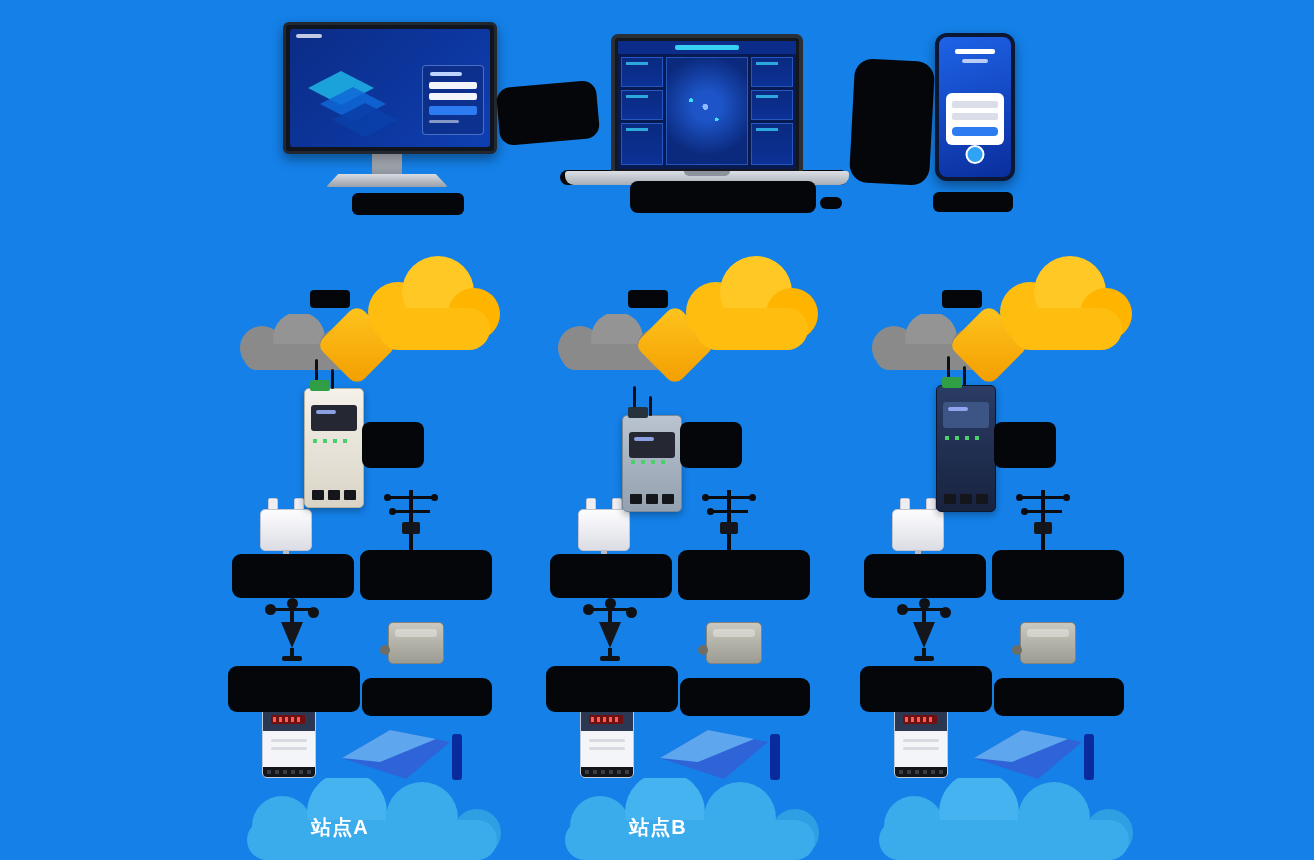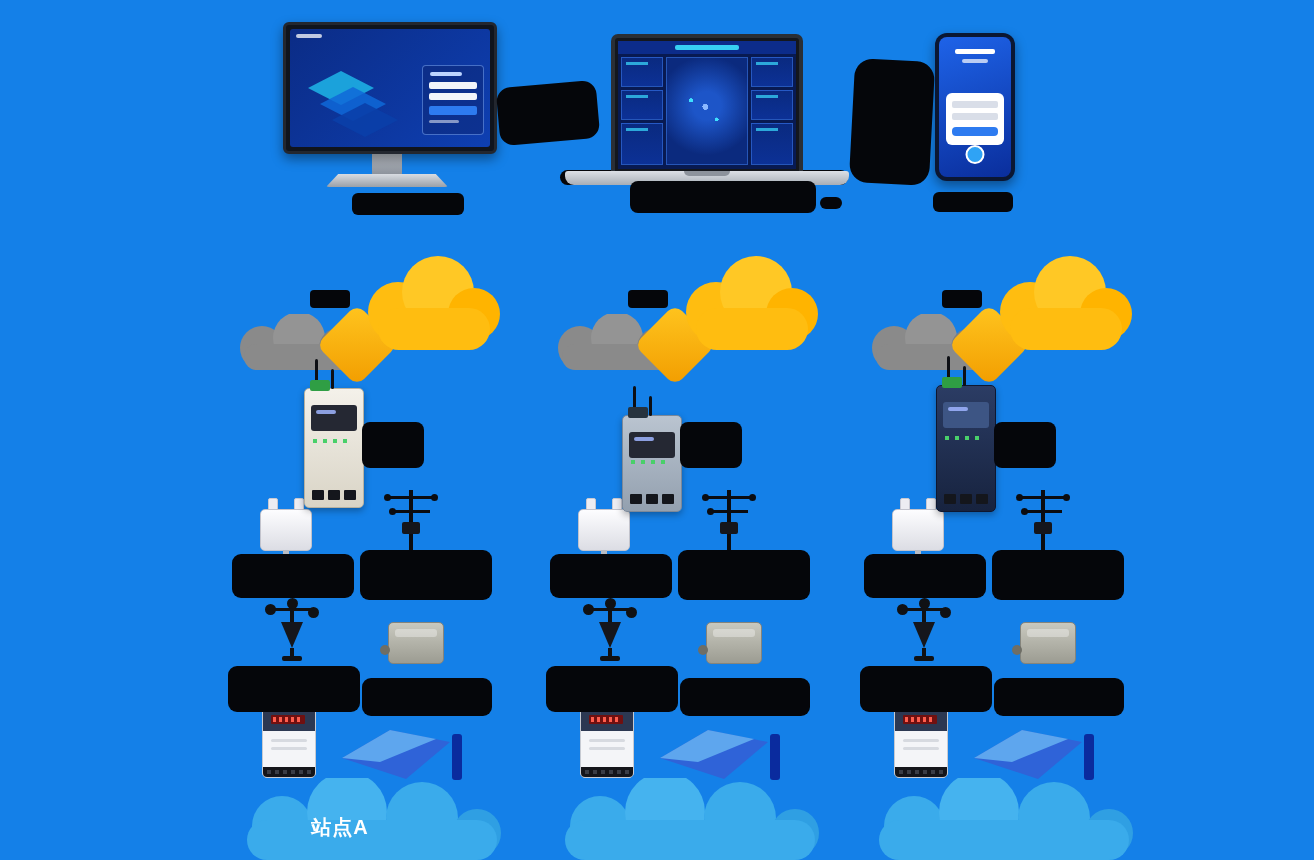--- a/index.html
+++ b/index.html
@@ -386,20 +386,21 @@
 
     <div class="station-cloud">
       <svg viewBox="0 0 300 82" width="100%" height="100%">
         <circle cx="60" cy="48" r="30" fill="#3AABEB"></circle>
         <circle cx="125" cy="34" r="40" fill="#45B3EF"></circle>
         <circle cx="200" cy="40" r="36" fill="#3AABEB"></circle>
         <circle cx="255" cy="55" r="24" fill="#2F9FE3"></circle>
         <rect x="25" y="42" width="250" height="40" rx="20" fill="#3AABEB"></rect>
       </svg>
     </div>
+    <span class="station-label">站点B</span>
   </div>
 
   <div class="station s3">
     <span class="blob net-blob"></span>
     <div class="cloud gray">
       <svg viewBox="0 0 154 58" width="100%" height="100%">
         <circle cx="38" cy="34" r="22" fill="#8A8A8A"></circle>
         <circle cx="75" cy="24" r="26" fill="#949494"></circle>
         <circle cx="115" cy="34" r="20" fill="#7F7F7F"></circle>
         <rect x="20" y="30" width="114" height="26" rx="13" fill="#8A8A8A"></rect>

